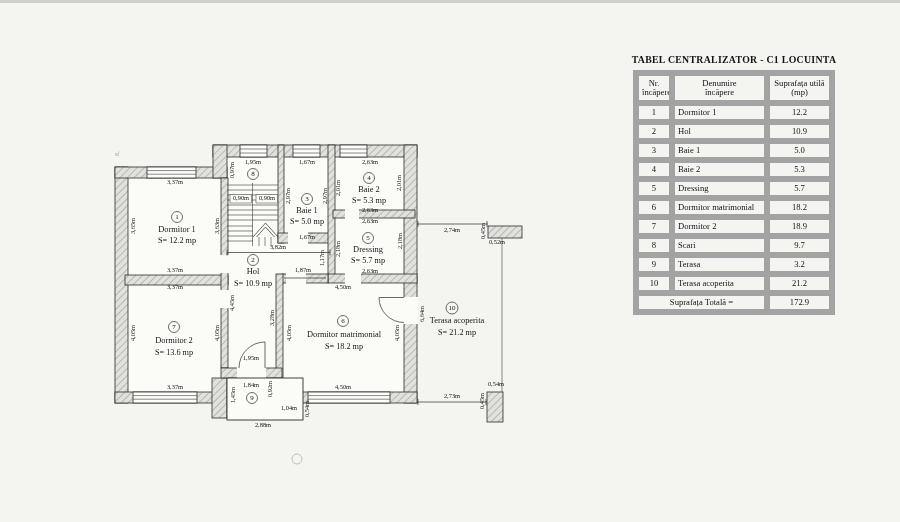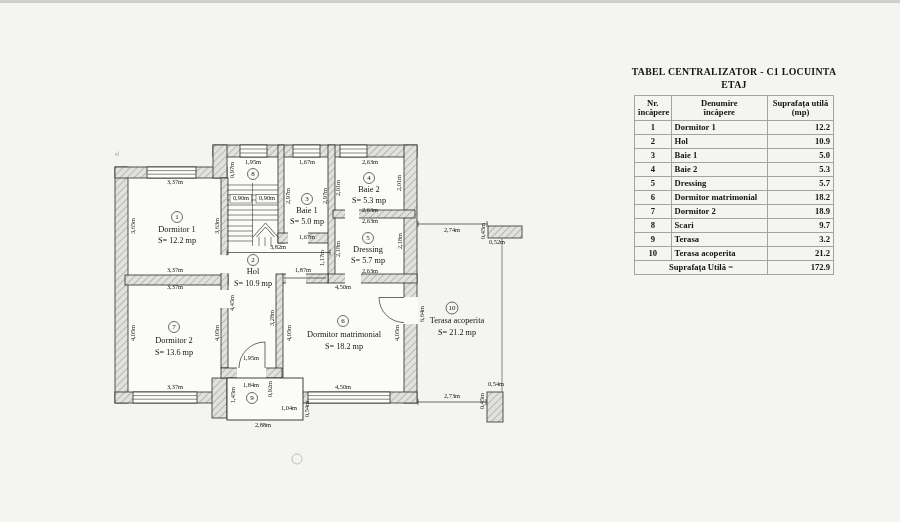--- a/index.html
+++ b/index.html
@@ -11,28 +11,28 @@
   .dim{font-size:6.4px;text-anchor:middle;dominant-baseline:middle;font-family:"Liberation Serif",serif;}
   .rn{font-size:8.4px;text-anchor:middle;dominant-baseline:middle;font-family:"Liberation Serif",serif;}
   .ra{font-size:8.2px;text-anchor:middle;dominant-baseline:middle;font-family:"Liberation Serif",serif;}
   .num{font-size:7px;text-anchor:middle;dominant-baseline:middle;font-family:"Liberation Serif",serif;}
   .wall{fill:url(#hatch);stroke:#2c2c29;stroke-width:0.8;}
   .room{fill:#fbfbf8;stroke:#2c2c29;stroke-width:0.9;}
   .void{fill:#fbfbf8;stroke:none;}
   .ln{stroke:#2c2c29;stroke-width:0.7;fill:none;}
   .thin{stroke:#3a3a37;stroke-width:0.6;fill:none;}
   .winbox{fill:#fdfdfb;stroke:#2c2c29;stroke-width:0.8;}
-  .tbl-wrap{position:absolute;left:630px;top:65px;width:208px;}
+  .tbl-wrap{position:absolute;left:630px;top:53px;width:208px;}
   .tbl-title{font-weight:bold;font-size:9.8px;text-align:center;letter-spacing:0.3px;line-height:1.35;}
   table.ctz{border-collapse:collapse;margin:4px auto 0 auto;width:200px;table-layout:fixed;}
-  table.ctz td,table.ctz th{border:1px solid #a3a3a3;font-size:8.6px;font-weight:bold;
+  table.ctz td,table.ctz th{border:6px solid #a3a3a3;font-size:8.6px;font-weight:normal;
       padding:0 3px;height:13px;line-height:1.05;overflow:hidden;white-space:nowrap;margin-left:38px;}
   table.ctz th{text-align:center;height:24px;}
   td.c{text-align:center;}
-  td.v{text-align:right;}
+  td.v{text-align:center;}
   td.n{text-align:left;}
   .col1{width:36px;}.col2{width:95px;}.col3{width:65px;}
   .smudge{fill:none;stroke:#bdbdb9;stroke-width:1;}
   .sf{font-size:6px;fill:#9a9a96;}
 </style>
 </head>
 <body>
 
 <div class="page">
 <div class="scan-edge"></div>
@@ -275,21 +275,20 @@
     <text class="dim" transform="rotate(-90 482.5 401)" x="482.5" y="401">0,45m</text>
     <text class="dim" transform="rotate(-90 233.5 395)" x="233.5" y="395">1,45m</text>
     <text class="dim" transform="rotate(-90 271 389)" x="271" y="389">0,92m</text>
     <text class="dim" transform="rotate(-90 307.5 409)" x="307.5" y="409">0,54m</text>
   </g>
 </svg>
 
 <div class="tbl-wrap">
   <div class="tbl-title">
     <div>TABEL CENTRALIZATOR - C1 LOCUINTA</div>
-    <div>ETAJ</div>
   </div>
   <table class="ctz">
     <colgroup>
           <col class="col1">
           <col class="col2">
           <col class="col3">
         </colgroup>
     <tbody>
           <tr>
       <th>
@@ -349,20 +348,20 @@
             <td class="c">9</td>
             <td class="n">Terasa</td>
             <td class="v">3.2</td>
           </tr>
     <tr>
             <td class="c">10</td>
             <td class="n">Terasa acoperita</td>
             <td class="v">21.2</td>
           </tr>
     <tr>
-            <td class="c" colspan="2">Suprafața Utilă =</td>
+            <td class="c" colspan="2">Suprafața Totală =</td>
             <td class="v">172.9</td>
           </tr>
   </tbody>
       </table>
 </div>
 
 </div>
 
 </body></html>

